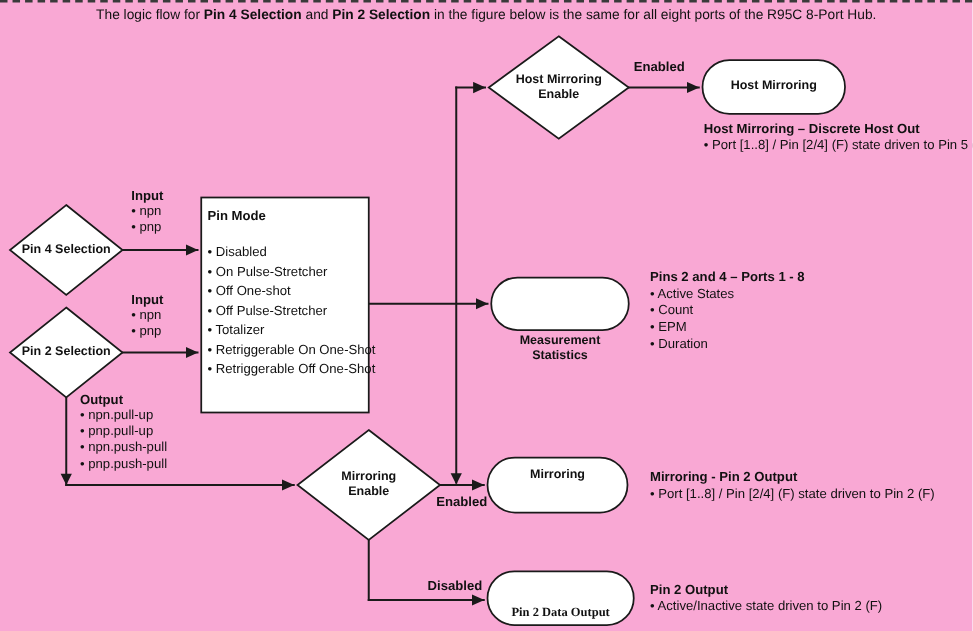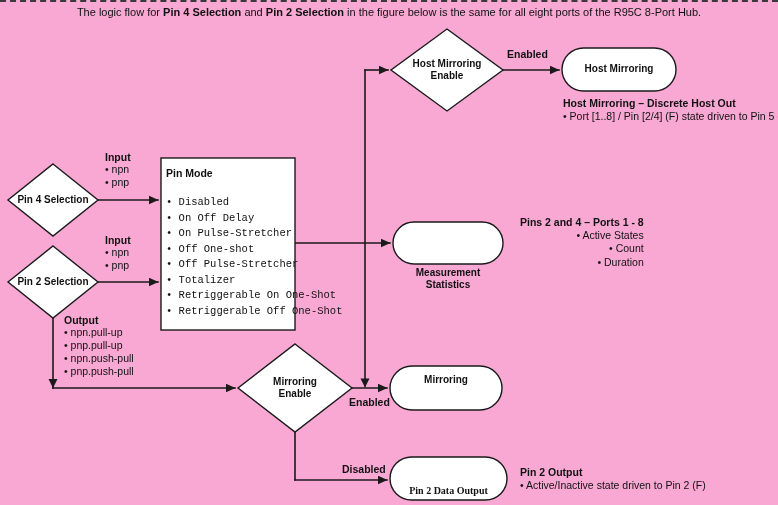--- a/index.html
+++ b/index.html
@@ -27,21 +27,21 @@
     text-align:center; font-weight:bold; font-size:10px; line-height:12.5px;
   }
   .edge-label {
     position:absolute; font-weight:bold; font-size:10.5px; white-space:nowrap;
   }
   .list-block { position:absolute; font-size:10.5px; white-space:nowrap; }
   .list-title { font-weight:bold; font-size:10.5px; line-height:12px; }
   .li { line-height:12.9px; }
   .pinmode-block { position:absolute; left:166px; top:166px; font-size:10.5px; white-space:nowrap; }
   .pinmode-block .list-title { line-height:14px; margin-bottom:15px; }
-  .pinmode-block .li { line-height:15.5px;font-family:Liberation Mono, monospace; }
+  .pinmode-block .li { line-height:15.5px; }
   .note-block { position:absolute; font-size:10.5px; white-space:nowrap; }
   .note-block .list-title { line-height:13px; }
   .note-block .li { line-height:13.3px; }
 </style>
 </head>
 <body>
 
 <div class="canvas">
 
   <div class="top-dashes"></div>
@@ -92,21 +92,20 @@
   <div class="node-label" style="left:409px;top:29px;width:76px;height:82px;">Host Mirroring Enable</div>
   <div class="node-label" style="left:258px;top:344px;width:74px;height:88px;">Mirroring Enable</div>
   <div class="node-label" style="left:562px;top:48px;width:114px;height:43px;">Host Mirroring</div>
   <div class="node-label" style="left:398px;top:222px;width:100px;height:42px;margin-top:36px;">Measurement Statistics</div>
   <div class="node-label" style="left:390px;top:366px;width:112px;height:28px;">Mirroring</div>
   <div class="node-label" style="left:390px;top:470px;width:117px;height:43px;font-family:Liberation Serif, serif;">Pin 2 Data Output</div>
 
   <div class="pinmode-block">
     <div class="list-title">Pin Mode</div>
     <div class="li">• Disabled</div>
-    <div class="li">• On Off Delay</div>
     <div class="li">• On Pulse-Stretcher</div>
     <div class="li">• Off One-shot</div>
     <div class="li">• Off Pulse-Stretcher</div>
     <div class="li">• Totalizer</div>
     <div class="li">• Retriggerable On One-Shot</div>
     <div class="li">• Retriggerable Off One-Shot</div>
   </div>
 
   <div class="list-block" style="left:105px;top:151px;">
     <div class="list-title">Input</div>
@@ -127,24 +126,29 @@
   </div>
 
   <div class="edge-label" style="left:507px;top:48px;">Enabled</div>
   <div class="edge-label" style="left:349px;top:396px;">Enabled</div>
   <div class="edge-label" style="left:299px;top:463px;padding-left:43px;">Disabled</div>
 
   <div class="note-block" style="left:563px;top:97px;">
     <div class="list-title">Host Mirroring – Discrete Host Out</div>
     <div class="li">• Port [1..8] / Pin [2/4] (F) state driven to Pin 5 (M)</div>
   </div>
-  <div class="note-block" style="left:520px;top:216px;text-align:right;">
+  <div class="note-block" style="left:520px;top:216px;">
     <div class="list-title">Pins 2 and 4 – Ports 1 - 8</div>
     <div class="li">• Active States</div>
     <div class="li">• Count</div>
+    <div class="li">• EPM</div>
     <div class="li">• Duration</div>
+  </div>
+  <div class="note-block" style="left:520px;top:376px;">
+    <div class="list-title">Mirroring - Pin 2 Output</div>
+    <div class="li">• Port [1..8] / Pin [2/4] (F) state driven to Pin 2 (F)</div>
   </div>
   <div class="note-block" style="left:520px;top:466px;">
     <div class="list-title">Pin 2 Output</div>
     <div class="li">• Active/Inactive state driven to Pin 2 (F)</div>
   </div>
 
 </div>
 
 </body></html>

